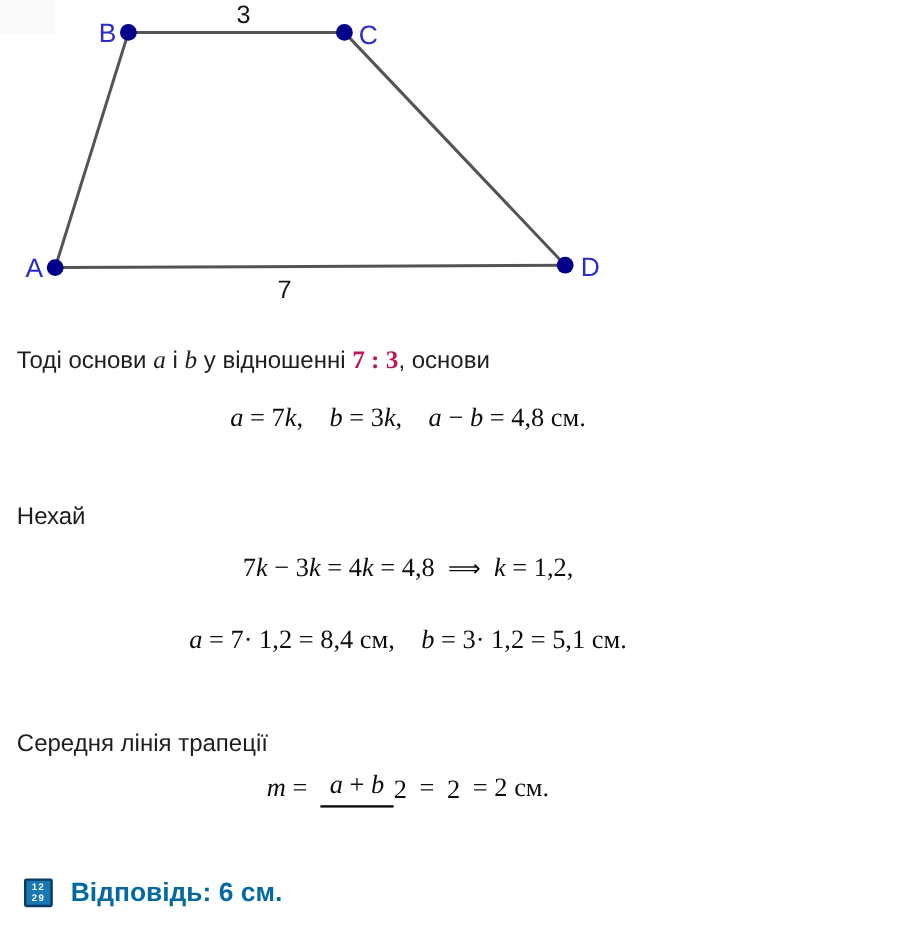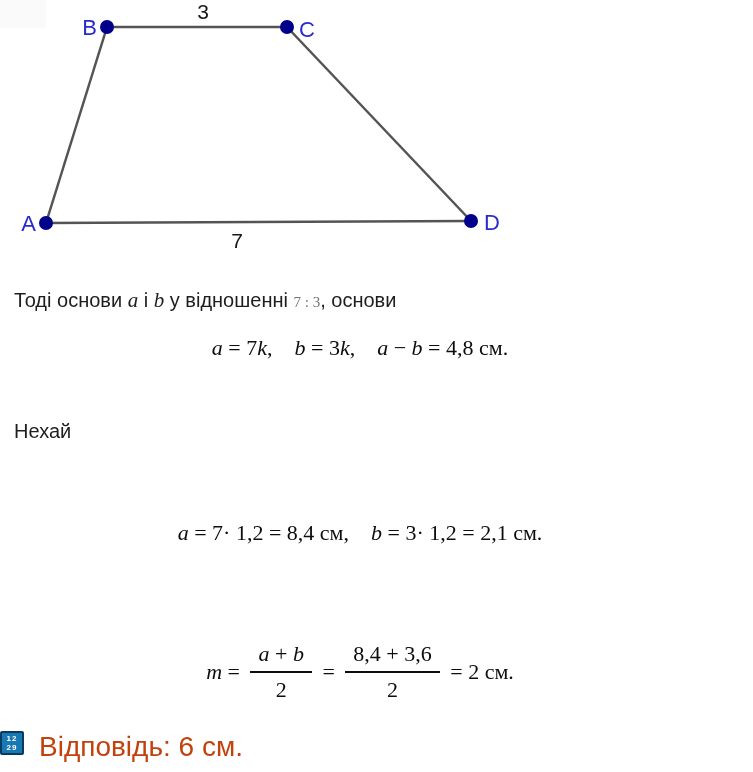--- a/index.html
+++ b/index.html
@@ -24,47 +24,46 @@
     position:absolute;left:14px;
     font-size:20px;line-height:24px;color:#1e1e1e;
     white-space:pre-wrap;
   }
   .mathline{
     position:absolute;left:0;width:680px;
     text-align:center;
     font-family:"Liberation Serif", serif;
     font-size:22px;line-height:28px;color:#0d0d0d;
     white-space:pre-wrap;
-    padding-left:20px;
   }
   .mv{font-style:italic;font-family:"Liberation Serif", serif;}
-  .mn{font-family:"Liberation Serif", serif;font-size:15px;color:#737373;}
+  .mn{font-family:"Liberation Serif", serif;font-size:21px;color:#be185d;font-weight:bold;}
   .arrow{font-family:"DejaVu Sans", sans-serif;font-size:19px;}
 
   .eq4 > *{vertical-align:middle;}
   .frac{
-    display:inline-flex;flex-direction:column;align-items:center;
+    display:inline-flex;flex-direction:row;align-items:center;
     vertical-align:middle;margin:0 5px;
   }
   .frac .num{display:block;padding:0 8px 3px;border-bottom:2px solid #0d0d0d;}
   .frac .den{display:block;padding-top:3px;}
 
   .answer{
-    position:absolute;top:731px;left:0;
-    display:flex;gap:15px;
+    position:absolute;top:731px;left:20px;
+    display:flex;align-items:center;gap:15px;
   }
   .ans-icon{
     width:20px;height:20px;flex:0 0 auto;
     background:#1878b2;border:2px solid #0a3a61;border-radius:2px;
     color:#ffffff;
     display:flex;flex-direction:column;align-items:center;justify-content:center;
     font-family:"Liberation Sans", sans-serif;
     font-size:8px;font-weight:bold;line-height:9px;letter-spacing:1px;
   }
-  .ans-text{font-size:28px;color:#c2410c;white-space:pre-wrap;}
+  .ans-text{font-size:22px;color:#0369a1;white-space:pre-wrap;font-weight:bold;}
 </style>
 </head>
 <body>
 
 <div class="page">
 
   <div class="corner-artifact"></div>
 
   <svg class="fig" width="753" height="258" viewBox="0 0 753 258">
     <line x1="46" y1="223" x2="107" y2="27" stroke="#545454" stroke-width="2.5"></line>
@@ -85,25 +84,27 @@
     <text x="203" y="19" text-anchor="middle" class="elabel">3</text>
     <text x="237" y="248" text-anchor="middle" class="elabel">7</text>
   </svg>
 
   <p class="txt" style="top:268px;"><span>Тоді основи </span><i class="mv" style="font-size:21px">a</i><span> і </span><i class="mv" style="font-size:21px">b</i><span> у відношенні </span><span class="mn">7 : 3</span><span>, основи</span></p>
 
   <div class="mathline" style="top:334px;"><i class="mv">a</i><span> = 7</span><i class="mv">k</i><span>,    </span><i class="mv">b</i><span> = 3</span><i class="mv">k</i><span>,    </span><i class="mv">a</i><span> − </span><i class="mv">b</i><span> = 4,8 см.</span></div>
 
   <p class="txt" style="top:399px;">Нехай</p>
 
+  <div class="mathline" style="top:459px;"><span>7</span><i class="mv">k</i><span> − 3</span><i class="mv">k</i><span> = 4</span><i class="mv">k</i><span> = 4,8  </span><span class="arrow">⟹</span><span>  </span><i class="mv">k</i><span> = 1,2,</span></div>
 
-  <div class="mathline" style="top:519px;"><i class="mv">a</i><span> = 7· 1,2 = 8,4 см,    </span><i class="mv">b</i><span> = 3· 1,2 = 2,1 см.</span></div>
+  <div class="mathline" style="top:519px;"><i class="mv">a</i><span> = 7· 1,2 = 8,4 см,    </span><i class="mv">b</i><span> = 3· 1,2 = 5,1 см.</span></div>
 
+  <p class="txt" style="top:588px;">Середня лінія трапеції</p>
 
-  <div class="mathline eq4" style="top:640px;"><i class="mv">m</i><span> = </span><span class="frac"><span class="num"><i class="mv">a</i><span> + </span><i class="mv">b</i></span><span class="den">2</span></span><span> = </span><span class="frac"><span class="num">8,4 + 3,6</span><span class="den">2</span></span><span> = 2 см.</span></div>
+  <div class="mathline eq4" style="top:640px;"><i class="mv">m</i><span> = </span><span class="frac"><span class="num"><i class="mv">a</i><span> + </span><i class="mv">b</i></span><span class="den">2</span></span><span> = </span><span class="frac"><span class="den">2</span></span><span> = 2 см.</span></div>
 
   <div class="answer">
     <span class="ans-icon">
         <span>12</span>
         <span>29</span>
       </span>
     <span class="ans-text">Відповідь: 6 см.</span>
   </div>
 
 </div>

